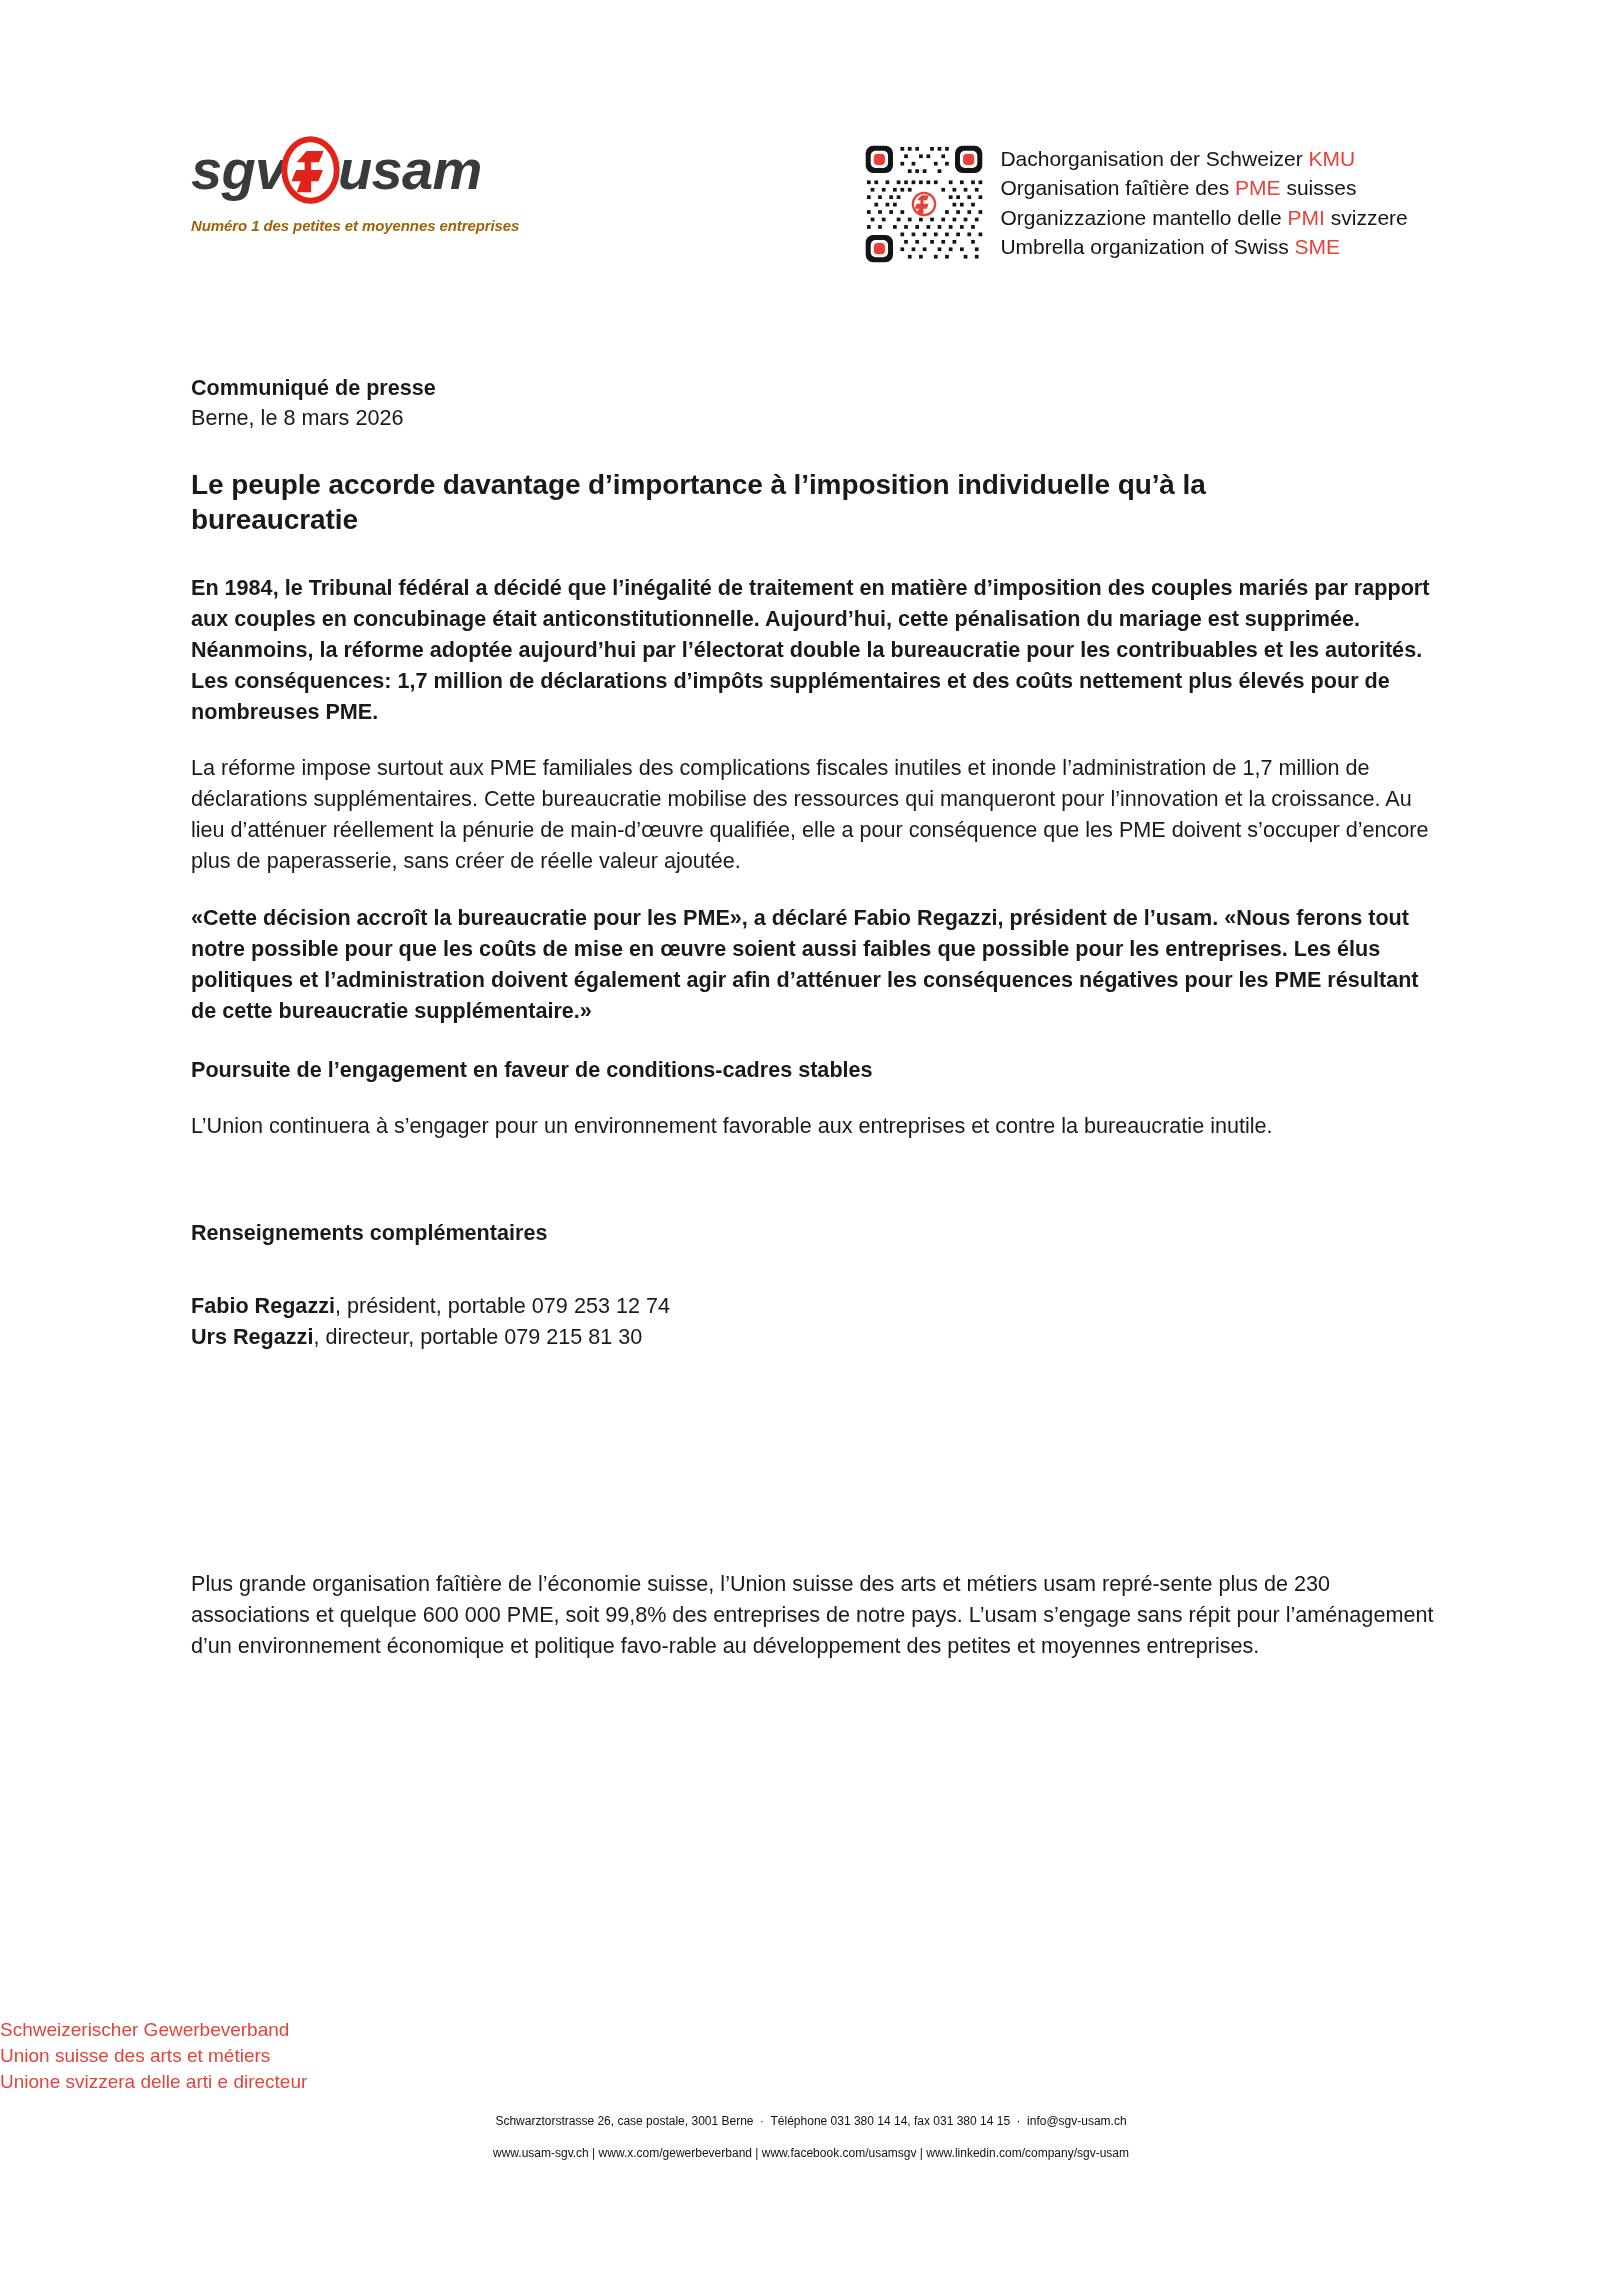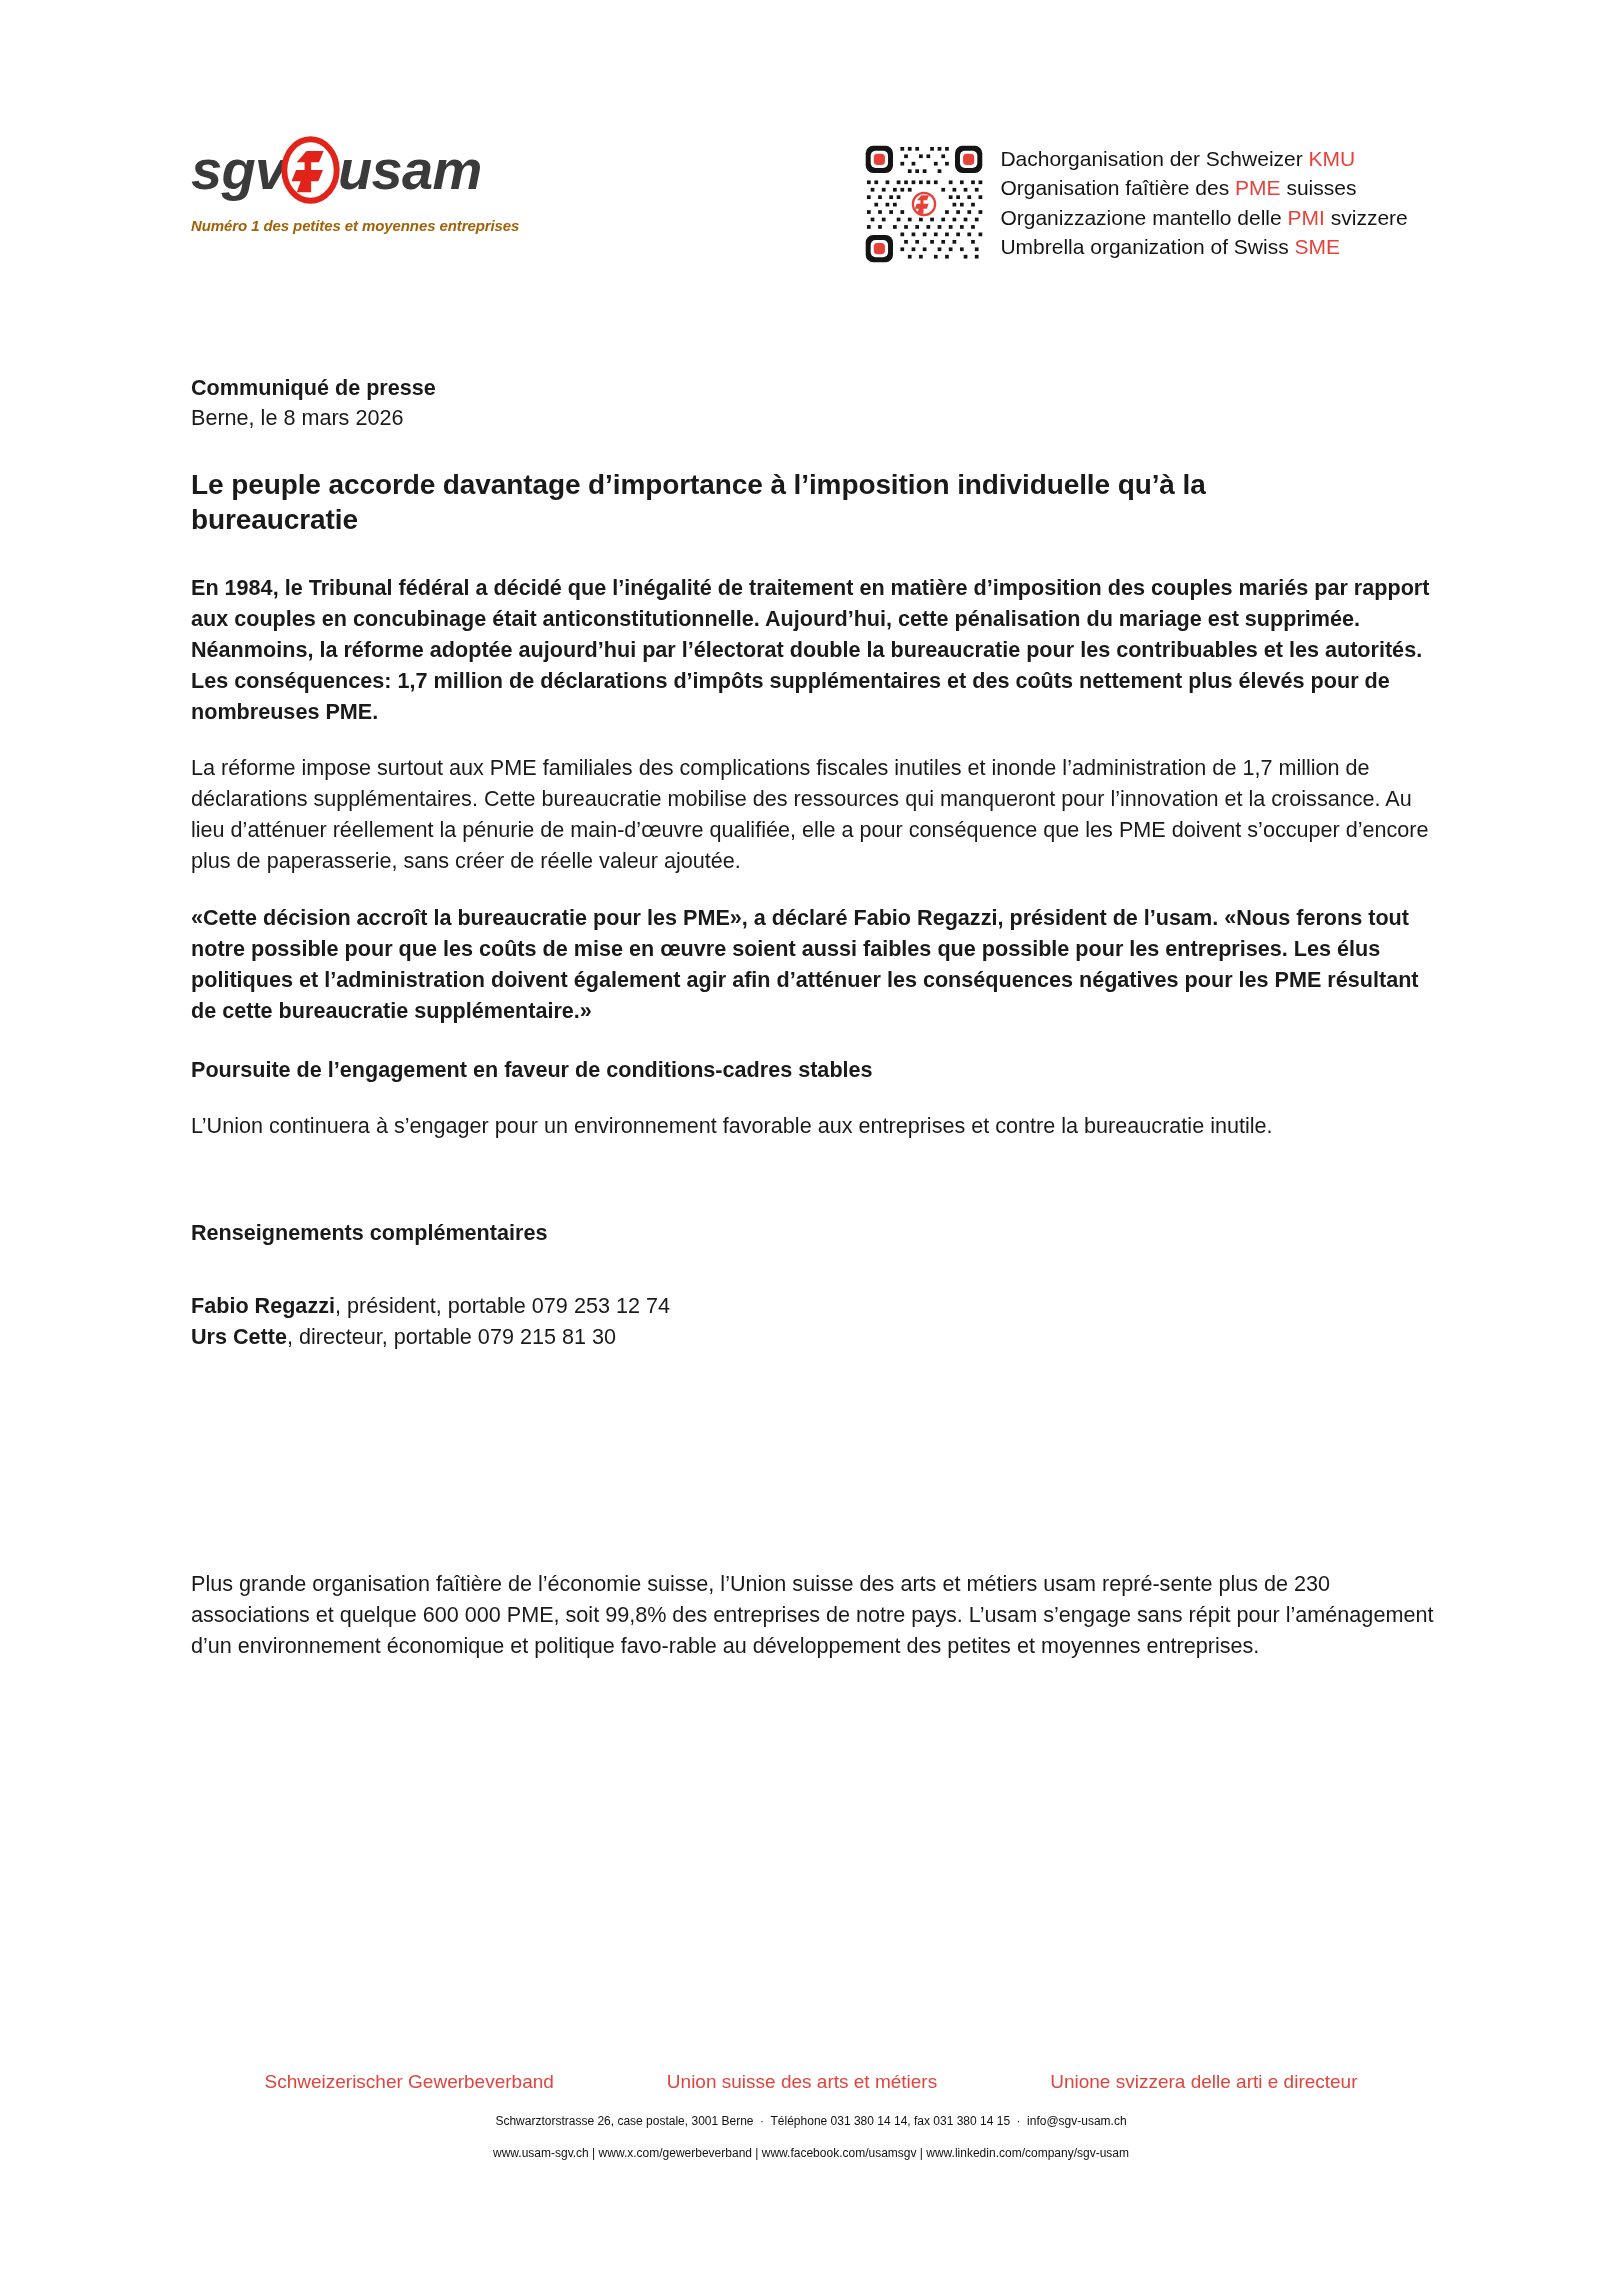--- a/index.html
+++ b/index.html
@@ -169,24 +169,24 @@
   
   .footer {
     position: absolute;
     left: 0;
     right: 0;
     bottom: 126px;
   }
   .footer-orgs {
     display: flex;
     justify-content: center;
-    gap: 113px;
     color: #E0443C;
     font-size: 19px;
     line-height: 26px;
+    flex-direction: column;
   }
   .footer-line {
     text-align: center;
     font-size: 12px;
     line-height: 31px;
     color: #111;
     margin-top: 10.5px;
   }
   .footer-line.urls { margin-top: 1.3px; }
   .dot-sep { padding: 0 6.5px; }
@@ -377,21 +377,21 @@
 
     <p class="body">L’Union continuera à s’engager pour un environnement favorable aux entreprises et contre la bureaucratie inutile.</p>
 
     <div class="contact-section">
       <div class="contact-title">Renseignements complémentaires</div>
       <div class="contact-list">
         <div class="contact-row">
           <b>Fabio Regazzi</b><span>, président, portable 079 253 12 74</span>
         </div>
         <div class="contact-row">
-          <b>Urs Cette</b><span>, directeur, portable 079 215 81 30</span>
+          <b>Urs Regazzi</b><span>, directeur, portable 079 215 81 30</span>
         </div>
       </div>
     </div>
 
     <p class="boilerplate">Plus grande organisation faîtière de l’économie suisse, l’Union suisse des arts et métiers usam repré-sente plus de 230 associations et quelque 600 000 PME, soit 99,8% des entreprises de notre pays. L’usam s’engage sans répit pour l’aménagement d’un environnement économique et politique favo-rable au développement des petites et moyennes entreprises.</p>
   </div>
 
   <div class="footer">
     <div class="footer-orgs">
       <span>Schweizerischer Gewerbeverband</span>

